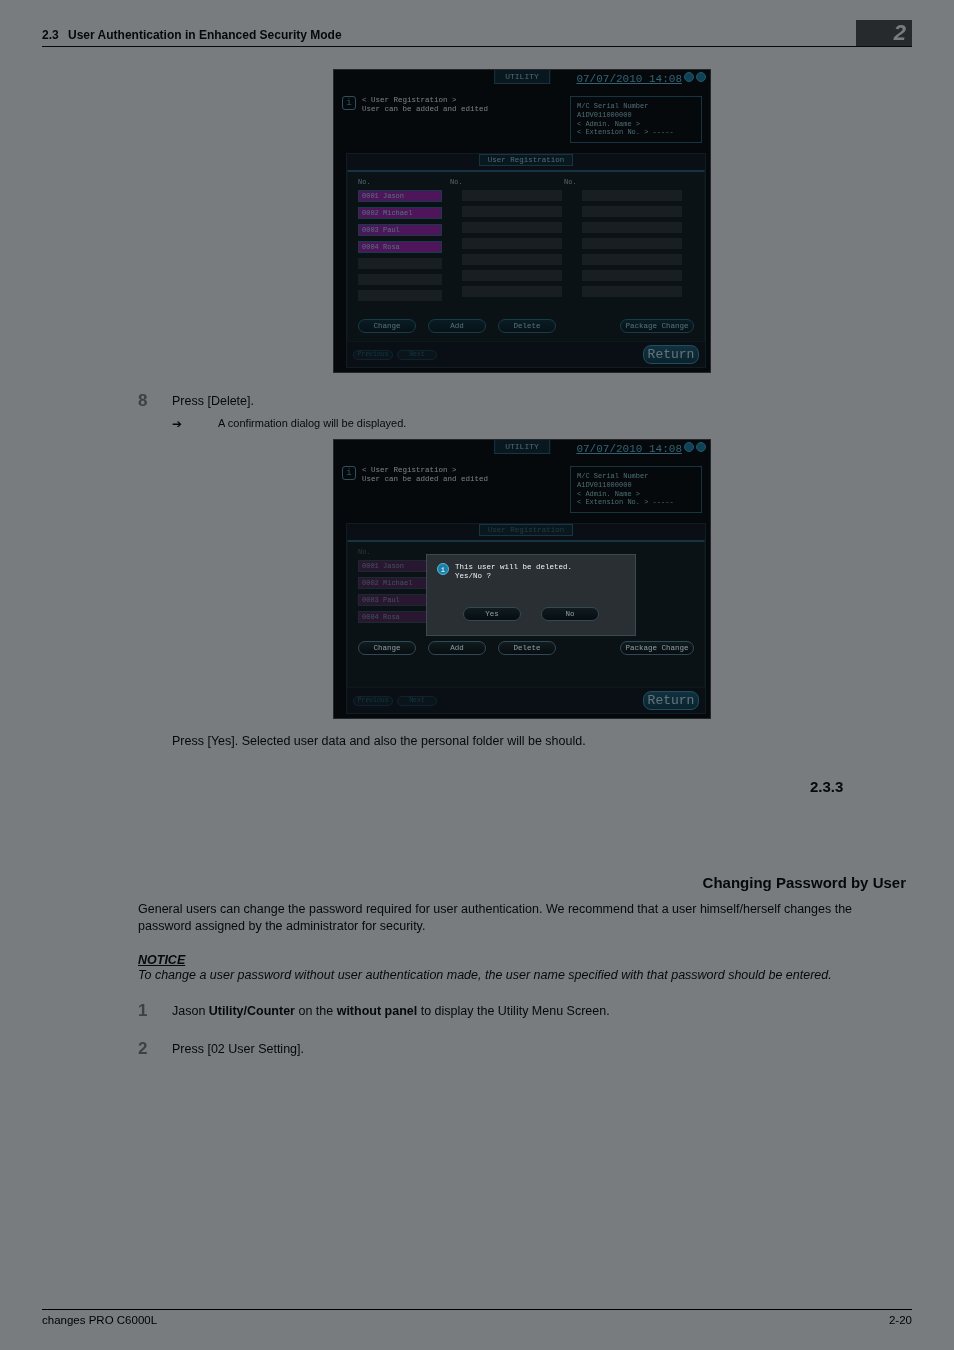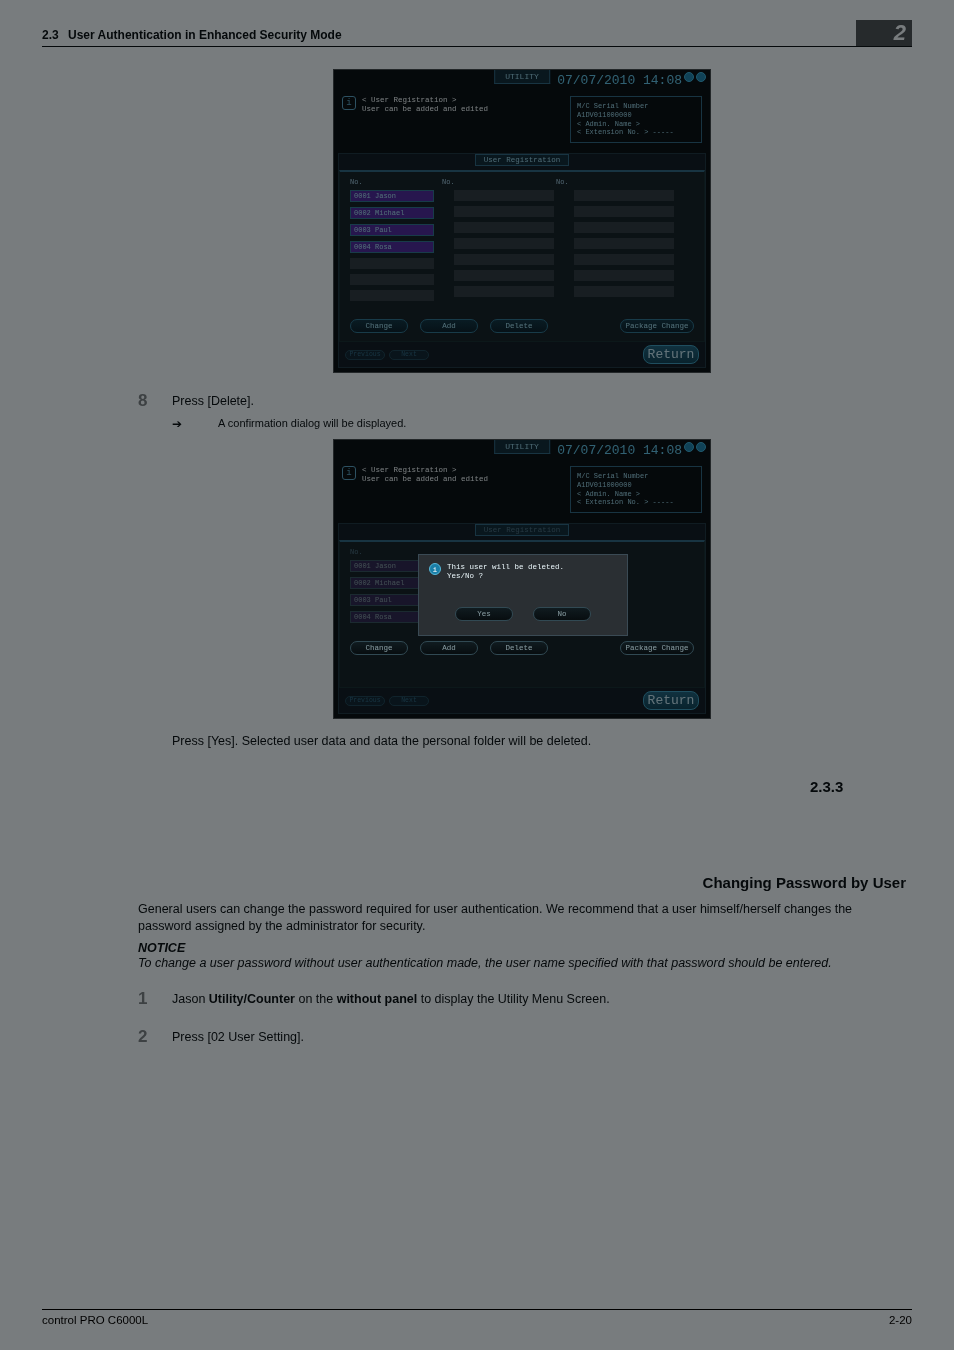--- a/index.html
+++ b/index.html
@@ -14,45 +14,45 @@
   .step-row { display: flex; margin-top: 18px; margin-bottom: 6px; }
   .step-num { font-size: 17px; font-weight: bold; color: #7c7c7c; width: 34px; flex: 0 0 34px; }
   .step-txt { font-size: 12.5px; padding-top: 3px; }
   .arrow-row { display: flex; margin-left: 34px; margin-top: 2px; }
   .arrow { font-size: 12px; margin-right: 8px; }
   .arrow-txt { font-size: 11px; margin-left: 28px; }
   .sect-row { display: flex; align-items: flex-end; margin-top: 28px; margin-left: -96px; flex-direction: column; }
   .sect-num { font-size: 15px; font-weight: bold; width: 96px; flex: 0 0 96px; }
   .sect-title { font-size: 15px; font-weight: bold; }
   .body-txt { font-size: 12.5px; margin-top: 10px; line-height: 1.35; }
-  .notice-h { font-size: 12.5px; font-style: italic; font-weight: bold; margin-top: 6px; }
+  .notice-h { font-size: 12.5px; font-style: italic; font-weight: bold; margin-top: 18px; text-decoration: underline; }
   .notice-b { font-size: 12.5px; font-style: italic; line-height: 1.3; }
   .footer { position: absolute; bottom: 24px; left: 42px; right: 42px; border-top: 1px solid #000; display: flex; justify-content: space-between; font-size: 11.5px; padding-top: 4px; }
 
   
   .shot { width: 378px; margin: 8px auto 14px auto; background: #000; border: 1px solid #444; position: relative; font-family: "Courier New", monospace; font-size: 8px; color: #ddd; }
   .shot .topbar { display: flex; align-items: center; height: 22px; background: linear-gradient(#000,#000); position: relative; }
   .shot .tab { position: absolute; left: 50%; transform: translateX(-50%); top: 0; background: #0a1f2a; padding: 2px 10px; border: 1px solid #2a5f7a; border-top: none; color: #9fd6e8; font-size: 8px; }
-  .shot .date { position: absolute; right: 28px; top: 3px; color: #62c3e6; font-size: 13px; }
+  .shot .date { position: absolute; right: 28px; top: 3px; color: #62c3e6; font-size: 11px; text-decoration: underline; }
   .shot .topicons { position: absolute; right: 4px; top: 2px; display: flex; gap: 2px; }
   .topicon { width: 10px; height: 10px; border-radius: 50%; background: #1a7fa8; border: 1px solid #3bb0d8; }
   .shot .info-row { display: flex; padding: 4px 8px 10px 8px; }
   .info-ico { width: 14px; height: 14px; border: 1px solid #5aa0c0; border-radius: 3px; color: #5aa0c0; display: flex; align-items: center; justify-content: center; font-size: 9px; margin-right: 6px; flex: 0 0 14px; }
   .info-txt { font-size: 7.5px; line-height: 1.15; color: #fff; }
   .mc-box { margin-left: auto; border: 1px solid #2a5f7a; padding: 5px 6px; font-size: 7px; color: #9fd6e8; line-height: 1.25; width: 132px; }
-  .shot .inner { margin: 0 4px 4px 4px; background: #0a0f14; border: 1px solid #1a2a34; position: relative; }
+  .shot .inner { margin: 0 4px 4px 12px; background: #0a0f14; border: 1px solid #1a2a34; position: relative; }
   .shot .reg-tab { text-align: center; position: relative; }
   .shot .reg-tab .rt-label { display: inline-block; background: #0a1f2a; color: #9fd6e8; border: 1px solid #2a5f7a; font-size: 7.5px; padding: 1px 8px; margin-bottom: 4px; }
   .shot .reg-body { padding: 6px 10px 8px 10px; background: #0e1418; border: 1px solid #122; border-top: 2px solid #2a5f7a; min-height: 148px; position: relative; }
   .col-head { display: flex; font-size: 7px; color: #a8cde0; margin-bottom: 4px; }
   .col-head span:nth-child(1){ width: 92px; }
   .col-head span:nth-child(2){ width: 114px; }
   .user-cols { display: flex; gap: 20px; }
   .ucol { display: flex; flex-direction: column; gap: 5px; }
-  .uitem { width: 84px; height: 12px; border: 1px solid #2a6f8a; background: #4c1d95; color: #a8e0f0; font-size: 7px; padding: 0 3px; display: flex; align-items: center; }
+  .uitem { width: 84px; height: 12px; border: 1px solid #2a6f8a; background: #a21caf; color: #a8e0f0; font-size: 7px; padding: 0 3px; display: flex; align-items: center; }
   .ubar  { width: 100px; height: 11px; background: #2a2f34; }
   .btnbar { display: flex; gap: 12px; margin-top: 18px; align-items: center; }
   .sbtn { border: 1px solid #2a6f8a; background: linear-gradient(#0a2a36,#04141c); color: #a8e0f0; font-size: 7.5px; padding: 2px 0; width: 58px; text-align: center; border-radius: 8px; }
   .sbtn.right { margin-left: auto; width: 74px; }
   .retbar { display: flex; padding: 3px 6px; gap: 4px; align-items: center; }
   .retbar .navb { width: 40px; height: 10px; border: 1px solid #1a3a4a; background: #0a1a24; border-radius: 6px; font-size: 6.5px; color: #2a5f7a; text-align: center; }
   .retbar .ret { margin-left: auto; width: 56px; text-align: center; background: linear-gradient(#1a5a74,#0a3a4c); border: 1px solid #3a9aba; color: #cfeaf4; font-size: 13px; border-radius: 8px; padding: 1px 0; }
 
   
   .dlg { position: absolute; left: 78px; top: 12px; width: 210px; background: #2a2f33; border: 1px solid #3a4a54; padding: 8px 10px 14px 10px; box-shadow: 0 0 0 1000px rgba(10,16,20,0.55); }
@@ -215,21 +215,21 @@
           </div>
         </div>
         <div class="retbar">
           <div class="navb">Previous</div>
           <div class="navb">Next</div>
           <div class="ret">Return</div>
         </div>
       </div>
     </div>
 
-    <div class="body-txt" style="margin-left:34px;">Press [Yes]. Selected user data and data the personal folder will be deleted.</div>
+    <div class="body-txt" style="margin-left:34px;">Press [Yes]. Selected user data and also the personal folder will be should.</div>
 
     <div class="sect-row">
       <div class="sect-num">2.3.3</div>
       <div class="sect-title">Changing Password by User</div>
     </div>
     <div class="body-txt">General users can change the password required for user authentication. We recommend that a user him­self/herself changes the password assigned by the administrator for security.</div>
     <div class="notice-h">NOTICE</div>
     <div class="notice-b">To change a user password without user authentication made, the user name specified with that password should be entered.</div>
 
     <div class="step-row">
@@ -240,16 +240,16 @@
     </div>
 
     <div class="step-row">
       <div class="step-num">2</div>
       <div class="step-txt">Press [02 User Setting].</div>
     </div>
 
   </div>
 
   <div class="footer">
-    <span>control PRO C6000L</span>
+    <span>changes PRO C6000L</span>
     <span>2-20</span>
   </div>
 </div>
 
 </body></html>

